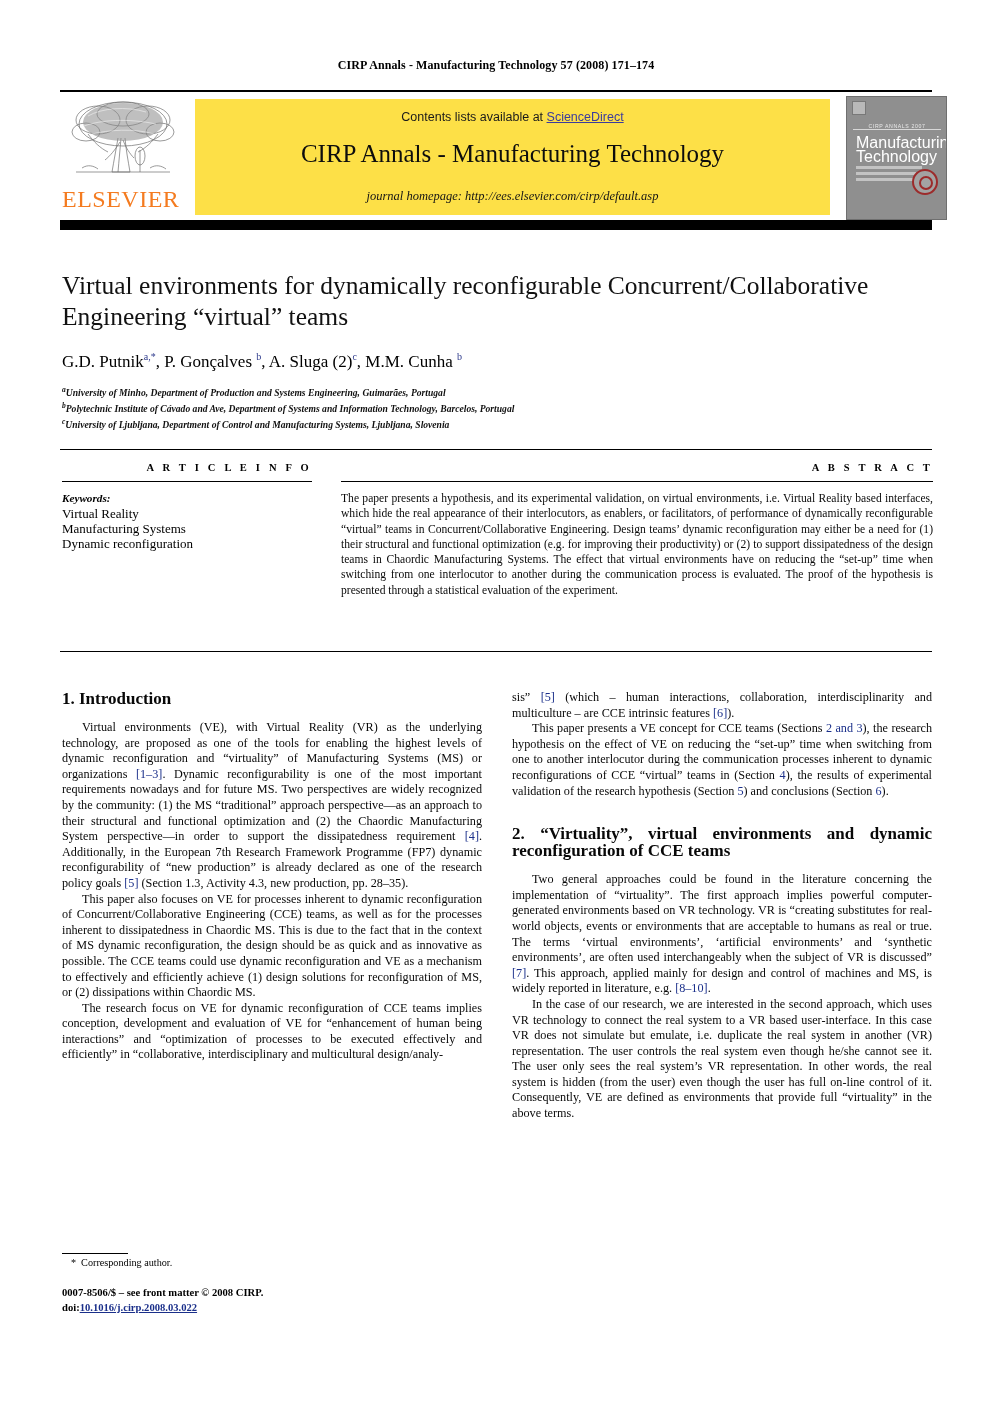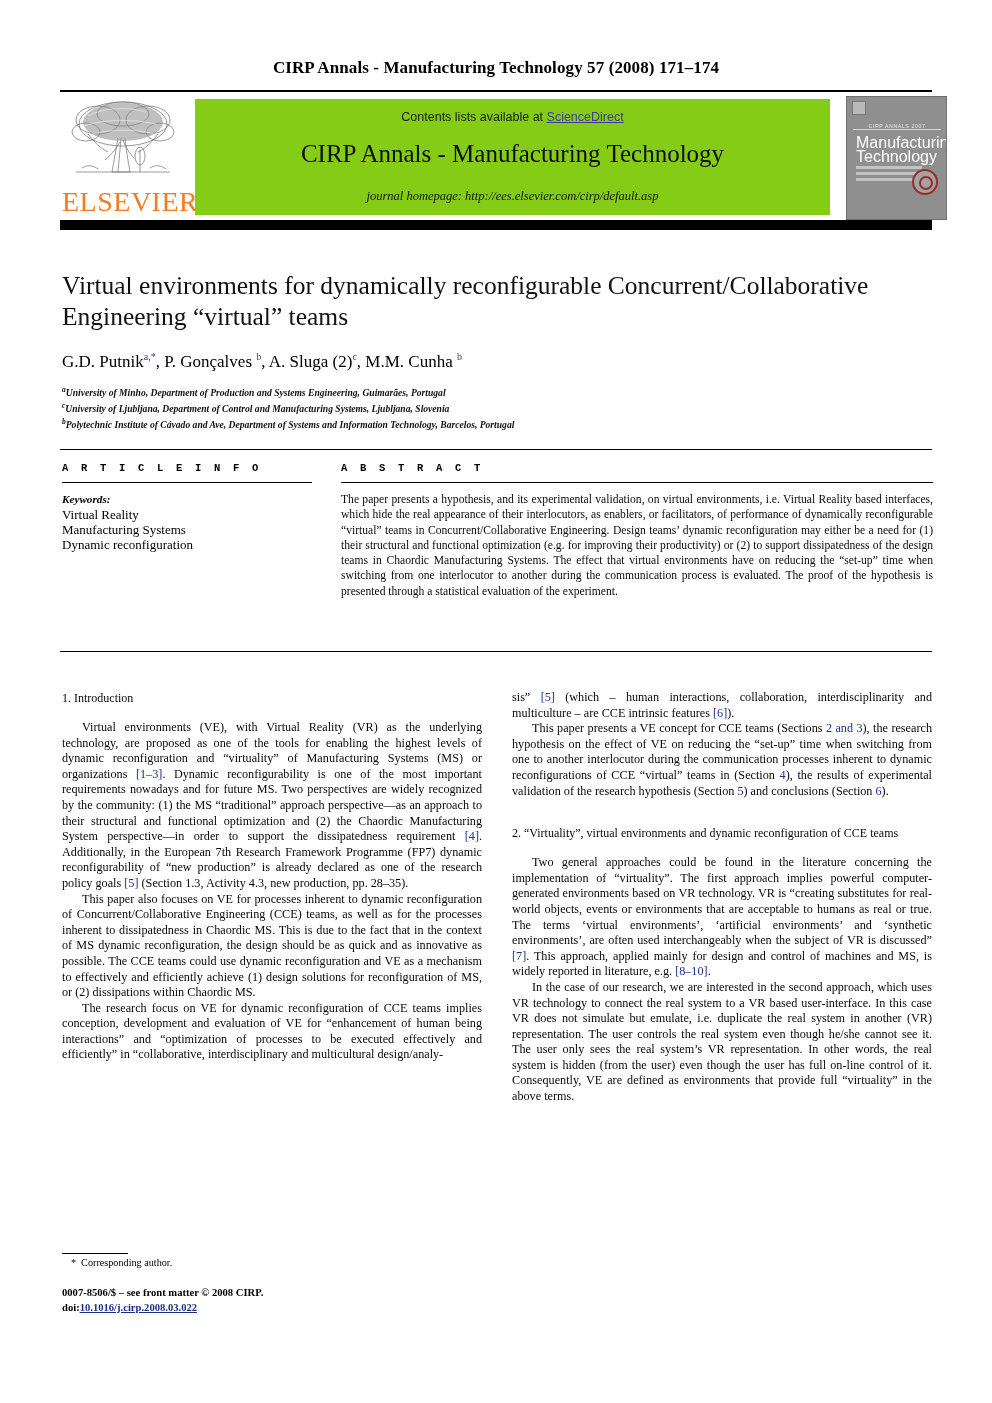--- a/index.html
+++ b/index.html
@@ -24,21 +24,21 @@
   }
 
   
   .running-head {
     position: absolute;
     left: 60px; top: 58px;
     width: 872px;
     text-align: center;
     font-family: "Liberation Serif", serif;
     font-weight: bold;
-    font-size: 17px;
+    font-size: 12px;
     letter-spacing: 0.1px;
   }
 
   
   .masthead {
     position: absolute;
     left: 60px; top: 90px;
     width: 872px;
     height: 132px;
   }
@@ -58,32 +58,32 @@
   .tree-svg {
     position: absolute;
     left: 6px; top: 0;
     width: 110px;
     height: 88px;
   }
   .elsevier-word {
     position: absolute;
     left: 0; top: 88px;
     width: 122px;
-    text-align: center;
-    font-family: "Liberation Serif", serif;
-    font-size: 28px;
+    text-align: left;
+    font-family: "Liberation Serif", serif;
+    font-size: 24px;
     letter-spacing: 0.5px;
     color: #F47B20;
   }
   .grey-band {
     position: absolute;
     left: 135px; top: 9px;
     width: 635px;
     height: 116px;
-    background: #84cc16;
+    background: #fde047;
   }
   .contents-line {
     position: absolute;
     left: 0; top: 11px;
     width: 635px;
     text-align: center;
     font-family: "Liberation Sans", sans-serif;
     font-size: 12.5px;
     color: #1a1a1a;
   }
@@ -240,25 +240,26 @@
     position: absolute;
     left: 62px; top: 462px;
     width: 250px;
   }
   .abs-col {
     position: absolute;
     left: 341px; top: 462px;
     width: 592px;
   }
   .sec-caps {
-    font-family: Liberation Mono, monospace;
+    font-family: Liberation Serif, serif;
     font-size: 10.5px;
     font-weight: bold;
     letter-spacing: 3.2px;
     margin-bottom: 8px;
+    text-align: right;
   }
   .hr-sec {
     height: 1px;
     background: #000;
     margin-bottom: 9px;
   }
   .kw-head {
     font-family: "Liberation Serif", serif;
     font-style: italic;
     font-weight: bold;
@@ -292,22 +293,22 @@
     font-family: "Liberation Serif", serif;
     font-size: 12.2px;
     line-height: 15.6px;
     text-align: justify;
     color: #080808;
   }
   .col-left  { left: 62px; }
   .col-right { left: 512px; }
   .col h2 {
     font-family: "Liberation Serif", serif;
-    font-size: 12px;
-    font-weight: normal;
+    font-size: 17px;
+    font-weight: bold;
     line-height: 17px;
     margin: 0 0 13px 0;
   }
   .col h2.spaced-above { margin-top: 26px; }
   .col p {
     margin: 0;
     text-indent: 20px;
   }
   .ref {
     color: #1a2f8a;
@@ -408,22 +409,22 @@
     </div>
 
     <div class="masthead-rule-bottom"></div>
   </div>
 
   <div class="title-block">
     <h1 class="art-title">Virtual environments for dynamically reconfigurable Concurrent/Collaborative Engineering “virtual” teams</h1>
     <div class="authors">G.D. Putnik<sup>a,*</sup>, P. Gonçalves <sup>b</sup>, A. Sluga (2)<sup>c</sup>, M.M. Cunha <sup>b</sup></div>
     <div class="affils">
       <div><sup>a</sup><span>University of Minho, Department of Production and Systems Engineering, Guimarães, Portugal</span></div>
+      <div><sup>b</sup><span>Polytechnic Institute of Cávado and Ave, Department of Systems and Information Technology, Barcelos, Portugal</span></div>
       <div><sup>c</sup><span>University of Ljubljana, Department of Control and Manufacturing Systems, Ljubljana, Slovenia</span></div>
-      <div><sup>b</sup><span>Polytechnic Institute of Cávado and Ave, Department of Systems and Information Technology, Barcelos, Portugal</span></div>
     </div>
   </div>
 
   <div class="rule-thin-full" style="top:449px"></div>
   <div class="rule-thin-full" style="top:651px"></div>
 
   <div class="info-col">
     <div class="sec-caps">A R T I C L E  I N F O</div>
     <div class="hr-sec"></div>
     <div class="kw-head">Keywords:</div>

